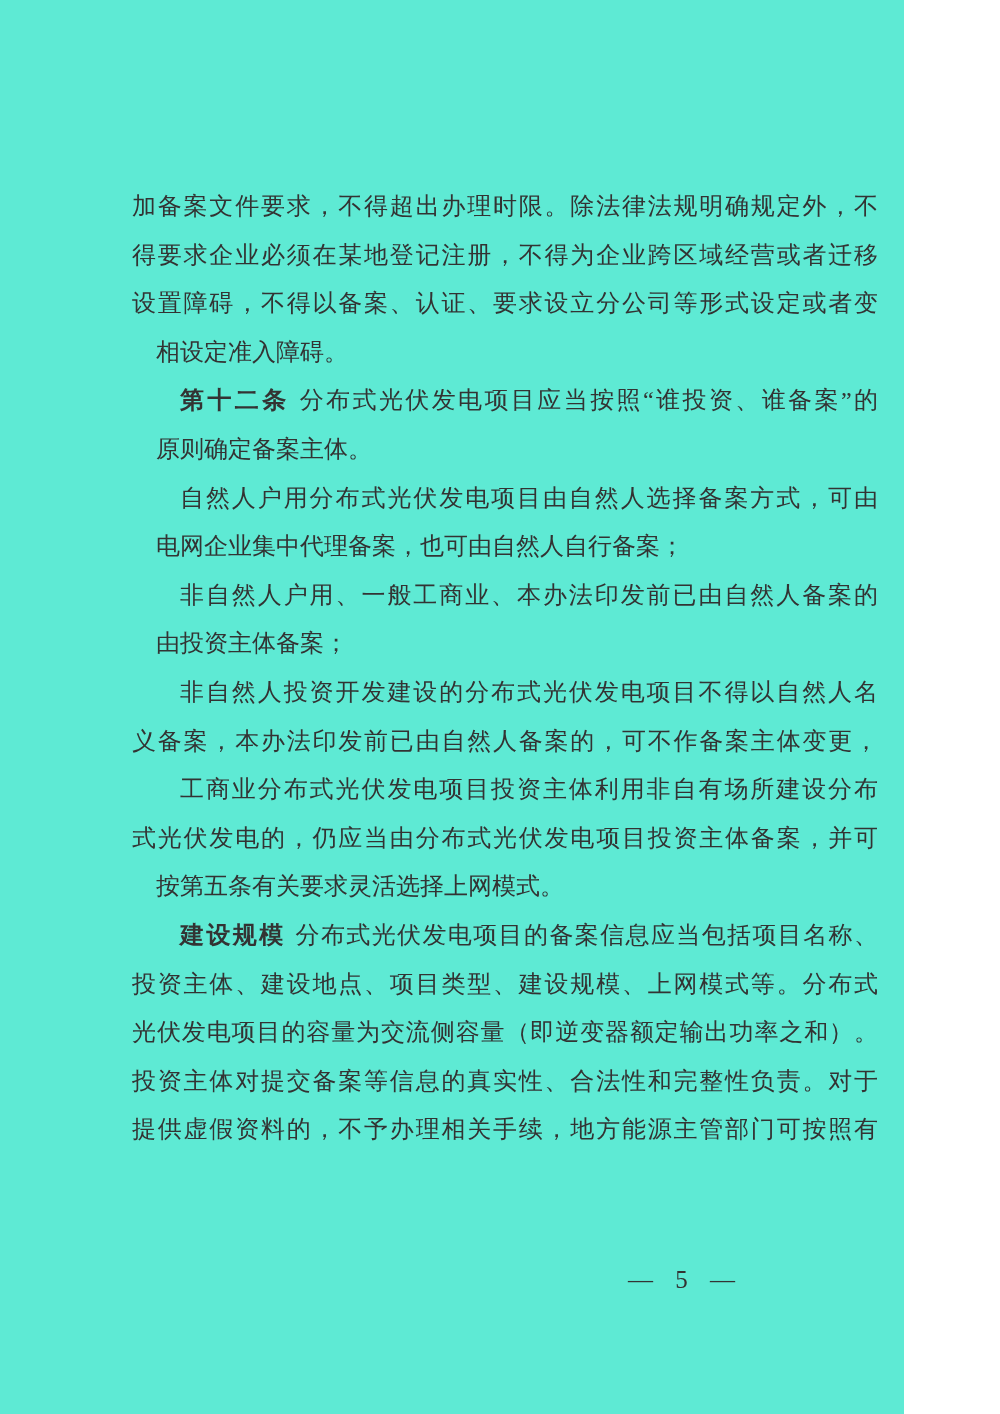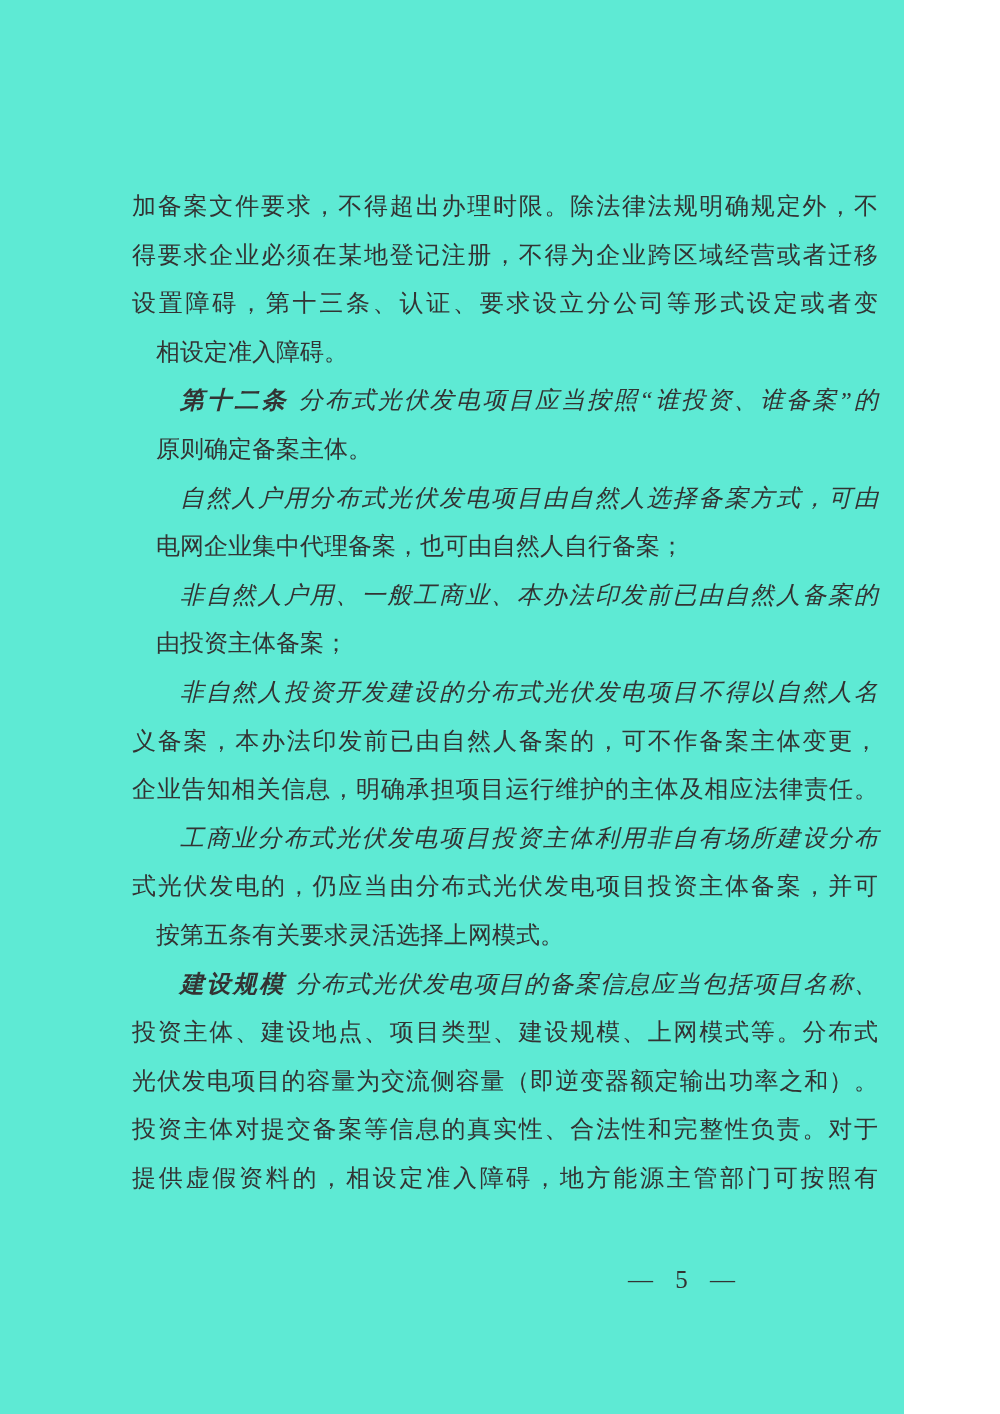--- a/index.html
+++ b/index.html
@@ -32,21 +32,20 @@
     white-space: nowrap;
   }
   .line span, .line b { white-space: normal; }
   .line { white-space: normal; }
   .line.end {
     text-align-last: left;
     margin-left: 24px;
   }
   .line.indent {
     text-indent: 2em;
-    font-style: italic;
   }
   .line b.article-label {
     font-family: "Liberation Sans", "DejaVu Sans", sans-serif;
     font-weight: 700;
     margin-right: 10px;
     letter-spacing: 1px;
   }
   .footer {
     position: absolute;
     top: 1266px;
@@ -58,34 +57,33 @@
     font-family: "Liberation Serif", "DejaVu Serif", serif;
   }
 </style>
 </head>
 <body>
 
 <div class="page">
   <div class="text-block">
       <div class="line"><span>加备案文件要求，不得超出办理时限。除法律法规明确规定外，不</span></div>
       <div class="line"><span>得要求企业必须在某地登记注册，不得为企业跨区域经营或者迁移</span></div>
-      <div class="line"><span>设置障碍，第十三条、认证、要求设立分公司等形式设定或者变</span></div>
+      <div class="line"><span>设置障碍，不得以备案、认证、要求设立分公司等形式设定或者变</span></div>
       <div class="line end"><span>相设定准入障碍。</span></div>
       <div class="line indent"><b class="article-label">第十二条</b><span>分布式光伏发电项目应当按照“谁投资、谁备案”的</span></div>
       <div class="line end"><span>原则确定备案主体。</span></div>
       <div class="line indent"><span>自然人户用分布式光伏发电项目由自然人选择备案方式，可由</span></div>
       <div class="line end"><span>电网企业集中代理备案，也可由自然人自行备案；</span></div>
       <div class="line indent"><span>非自然人户用、一般工商业、本办法印发前已由自然人备案的</span></div>
       <div class="line end"><span>由投资主体备案；</span></div>
       <div class="line indent"><span>非自然人投资开发建设的分布式光伏发电项目不得以自然人名</span></div>
       <div class="line"><span>义备案，本办法印发前已由自然人备案的，可不作备案主体变更，</span></div>
-      <div class="line"><span>企业告知相关信息，明确承担项目运行维护的主体及相应法律责任。</span></div>
       <div class="line indent"><span>工商业分布式光伏发电项目投资主体利用非自有场所建设分布</span></div>
       <div class="line"><span>式光伏发电的，仍应当由分布式光伏发电项目投资主体备案，并可</span></div>
       <div class="line end"><span>按第五条有关要求灵活选择上网模式。</span></div>
       <div class="line indent"><b class="article-label">建设规模</b><span>分布式光伏发电项目的备案信息应当包括项目名称、</span></div>
       <div class="line"><span>投资主体、建设地点、项目类型、建设规模、上网模式等。分布式</span></div>
       <div class="line"><span>光伏发电项目的容量为交流侧容量（即逆变器额定输出功率之和）。</span></div>
       <div class="line"><span>投资主体对提交备案等信息的真实性、合法性和完整性负责。对于</span></div>
-      <div class="line"><span>提供虚假资料的，相设定准入障碍，地方能源主管部门可按照有</span></div>
+      <div class="line"><span>提供虚假资料的，不予办理相关手续，地方能源主管部门可按照有</span></div>
     </div>
   <div class="footer">— 5 —</div>
 </div>
 
 </body></html>

